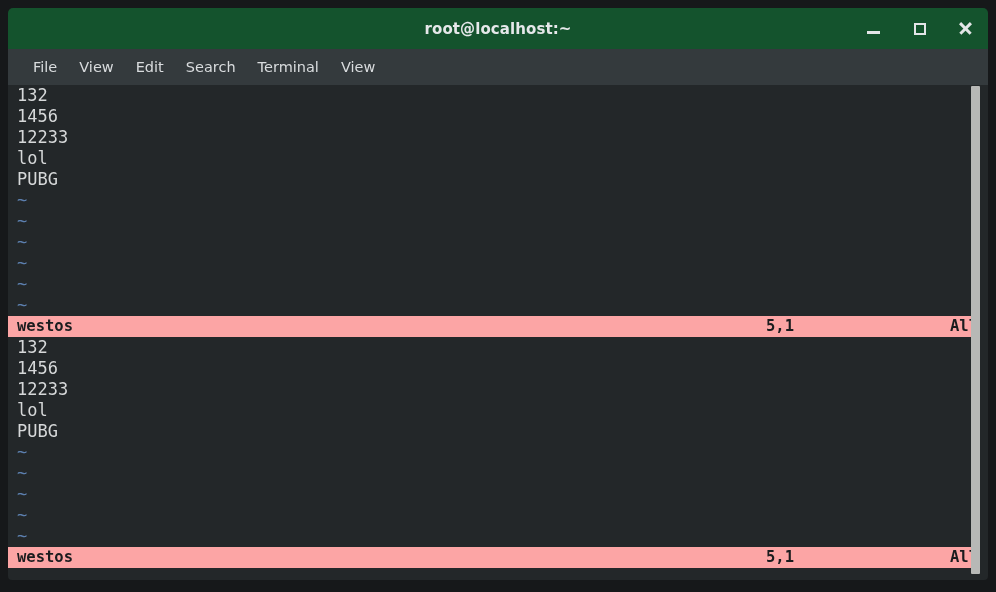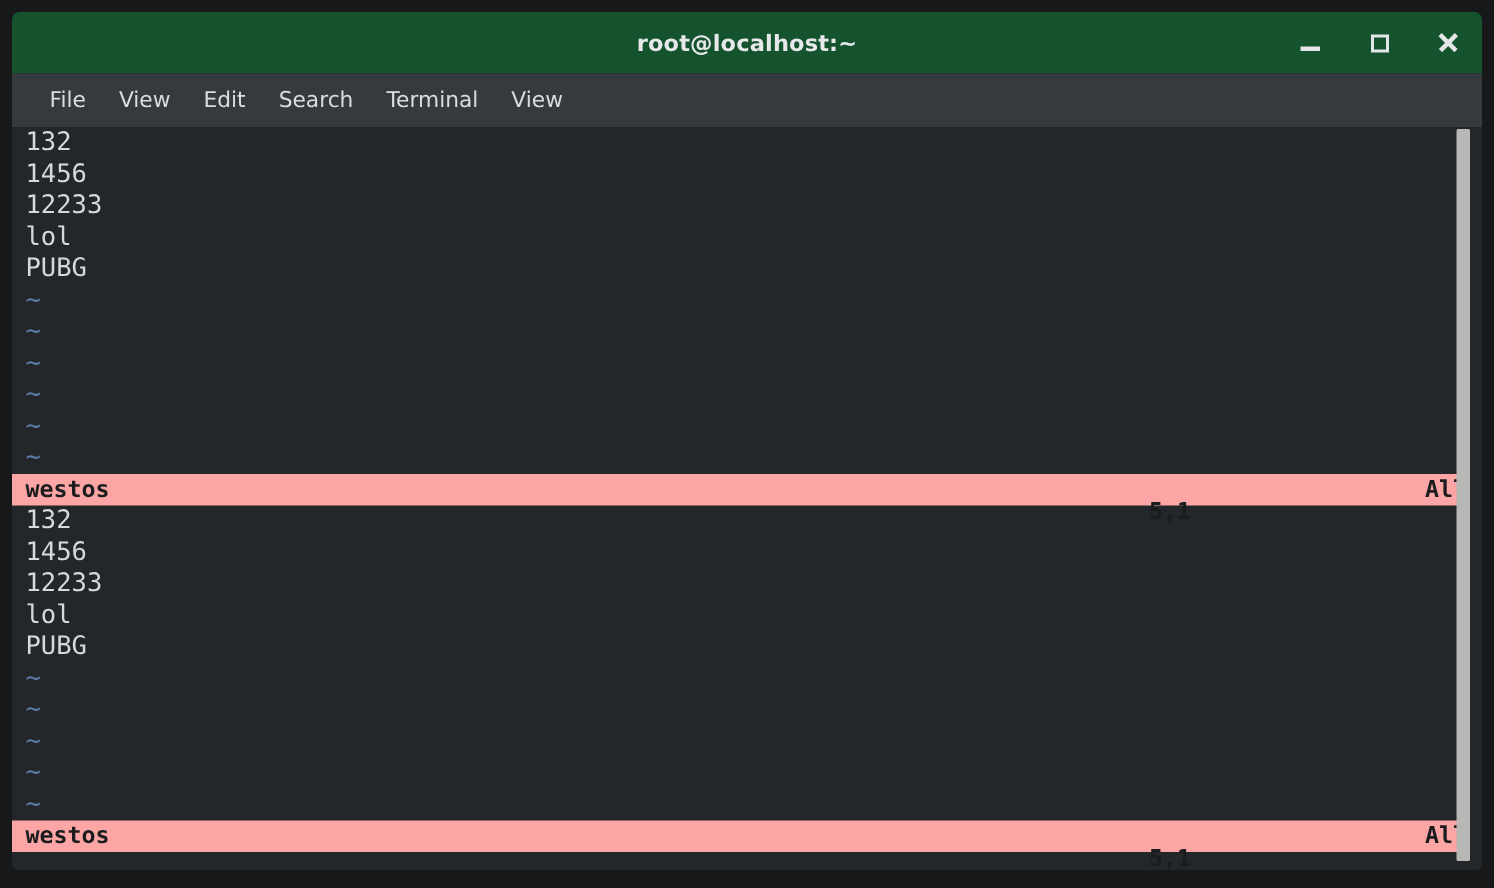--- a/index.html
+++ b/index.html
@@ -171,21 +171,21 @@
     padding-left: 9px;
   }
   .status-name {
     position: absolute;
     left: 9px;
     top: 0;
   }
   .status-pos {
     position: absolute;
     left: 758px;
-    top: 15px;
+    top: 0;
   }
   .status-pct {
     position: absolute;
     right: 5px;
     top: 0;
   }
 
   
   .scrollbar-track {
     position: absolute;

